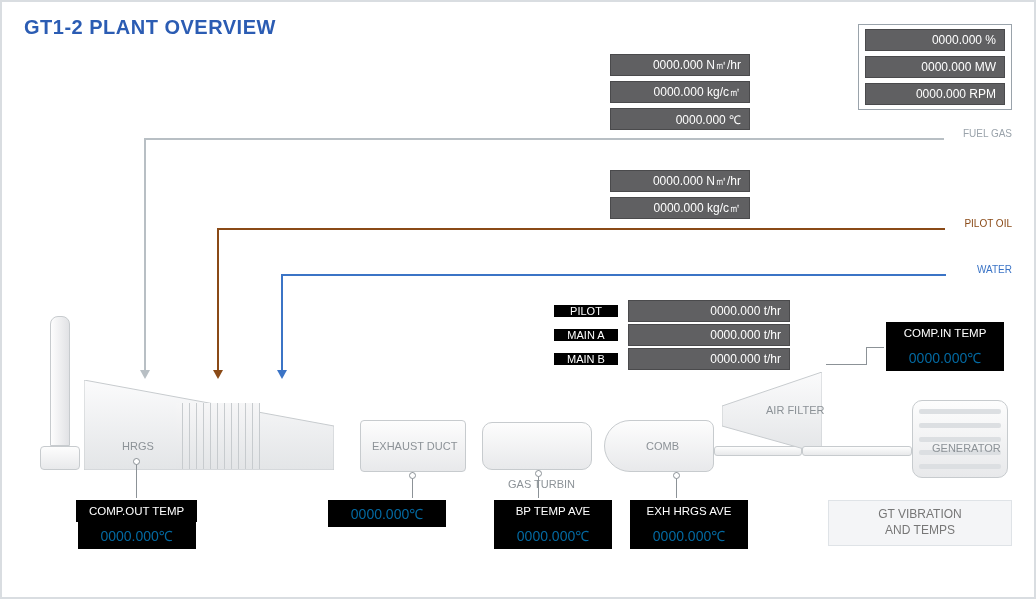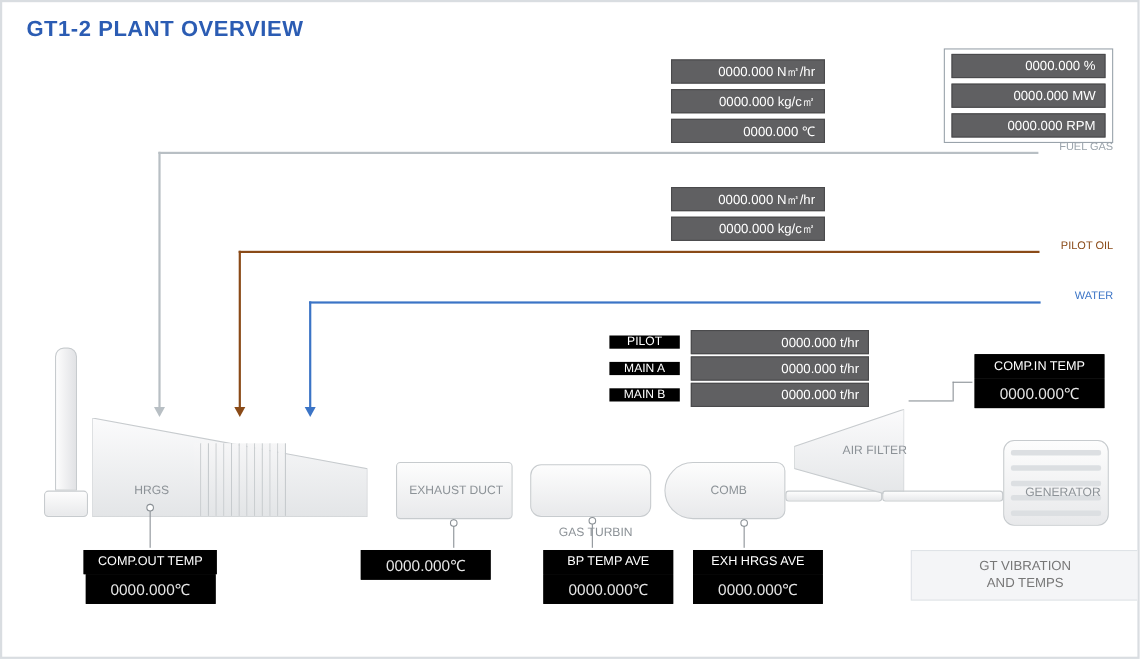--- a/index.html
+++ b/index.html
@@ -3,26 +3,26 @@
 <meta charset="utf-8">
 <style>
   * { box-sizing: border-box; margin: 0; padding: 0; }
   html, body { width: 1036px; height: 599px; font-family: "Segoe UI", Arial, sans-serif; }
   body { background: #fff; border: 2px solid #d9dde1; position: relative; overflow: hidden; }
 
   .title { position: absolute; left: 22px; top: 14px; color: #2b5cb3; font-size: 20px; font-weight: 700; letter-spacing: .5px; }
 
   
   .pill { background: #606062; color: #fff; font-size: 12px; display: flex; align-items: center; justify-content: flex-end; padding: 3px 8px; border: 1px solid #4a4a4c; min-width: 140px; height: 22px; }
-  .pill-stack { position: absolute; border: 1px solid #9aa3ab; padding: 4px 6px; background: #fff; display: flex; flex-direction: column; gap: 5px; margin-top: 20px; }
+  .pill-stack { position: absolute; border: 1px solid #9aa3ab; padding: 4px 6px; background: #fff; display: flex; flex-direction: column; gap: 5px; }
 
   
   .blk { position: absolute; display: flex; flex-direction: column; align-items: center; }
   .blk .lbl { background: #000; color: #fff; font-size: 11.5px; padding: 4px 12px; min-width: 118px; text-align: center; border: 1px solid #000; }
-  .blk .val { background: #000; color: #e5e5e5; font-size: 14px; padding: 3px 10px; min-width: 118px; text-align: center; border: 1px solid #000; }
+  .blk .val { background: #000; color: #0369a1; font-size: 14px; padding: 3px 10px; min-width: 118px; text-align: center; border: 1px solid #000; }
 
   
   .flowlbl { position: absolute; color: #9aa3ab; font-size: 10px; font-weight: 400; }
 
   
   .row { position: absolute; display: flex; align-items: center; gap: 10px; }
   .row .mini { background: #000; color: #fff; font-size: 11px; padding: 0 8px; min-width: 64px; text-align: center; }
 
   
   .eqlabel { position: absolute; color: #8c9297; font-size: 11px; font-weight: 400; }
@@ -186,14 +186,14 @@
 </div>
 <div class="blk" style="left:492px; top:498px;">
   <div class="lbl">BP TEMP AVE</div>
   <div class="val">0000.000℃</div>
 </div>
 <div class="blk" style="left:628px; top:498px;">
   <div class="lbl">EXH HRGS AVE</div>
   <div class="val">0000.000℃</div>
 </div>
 
-<div class="panel-btn" style="left:826px; top:498px; width:208px; height:46px; white-space:pre-line; line-height:1.3;">GT VIBRATION
+<div class="panel-btn" style="left:826px; top:498px; width:184px; height:46px; white-space:pre-line; line-height:1.3;">GT VIBRATION
 AND TEMPS</div>
 
 </body></html>

